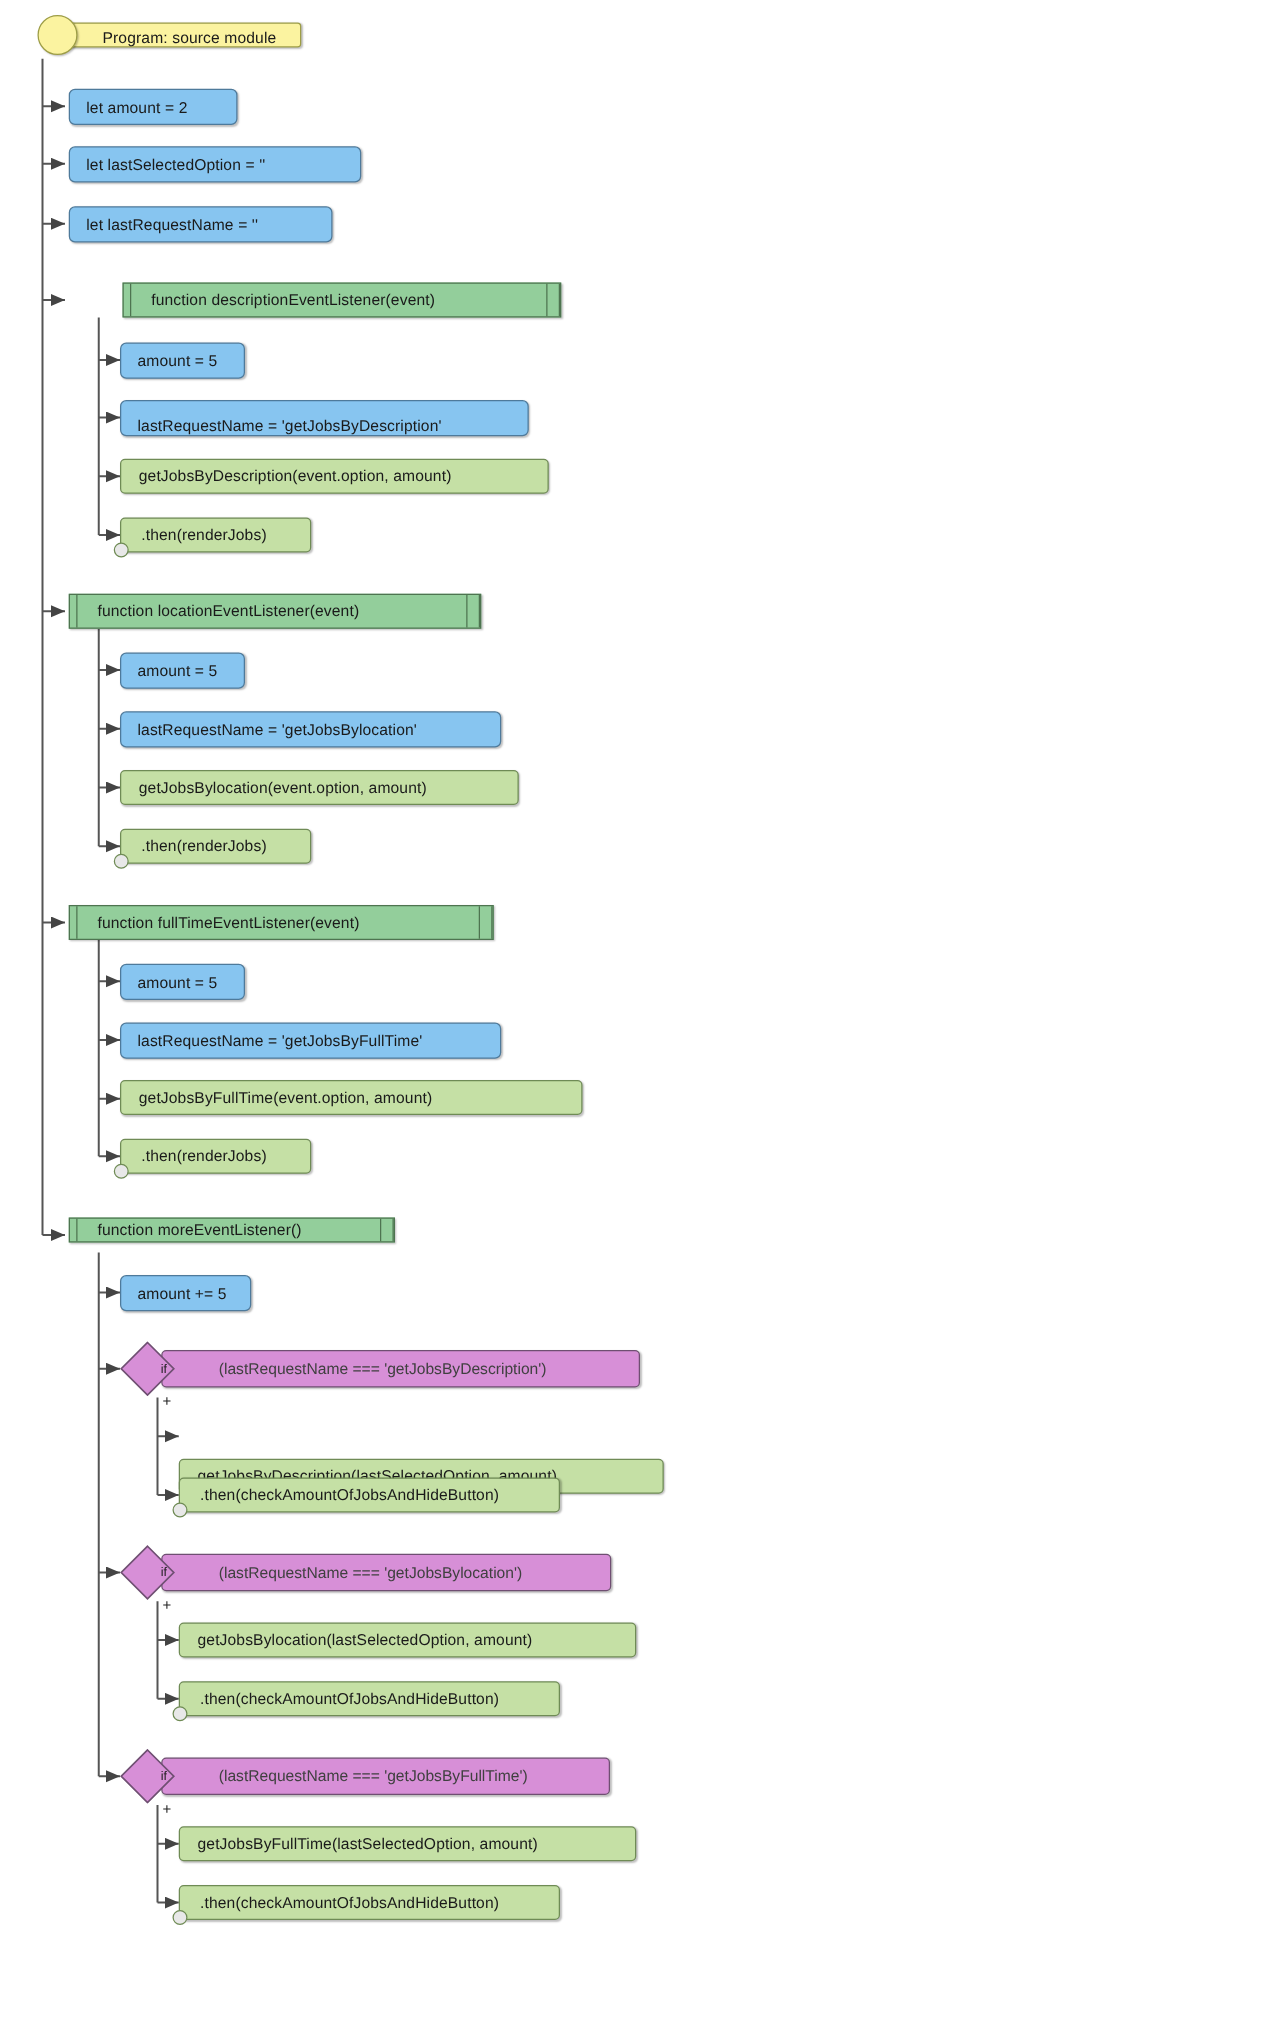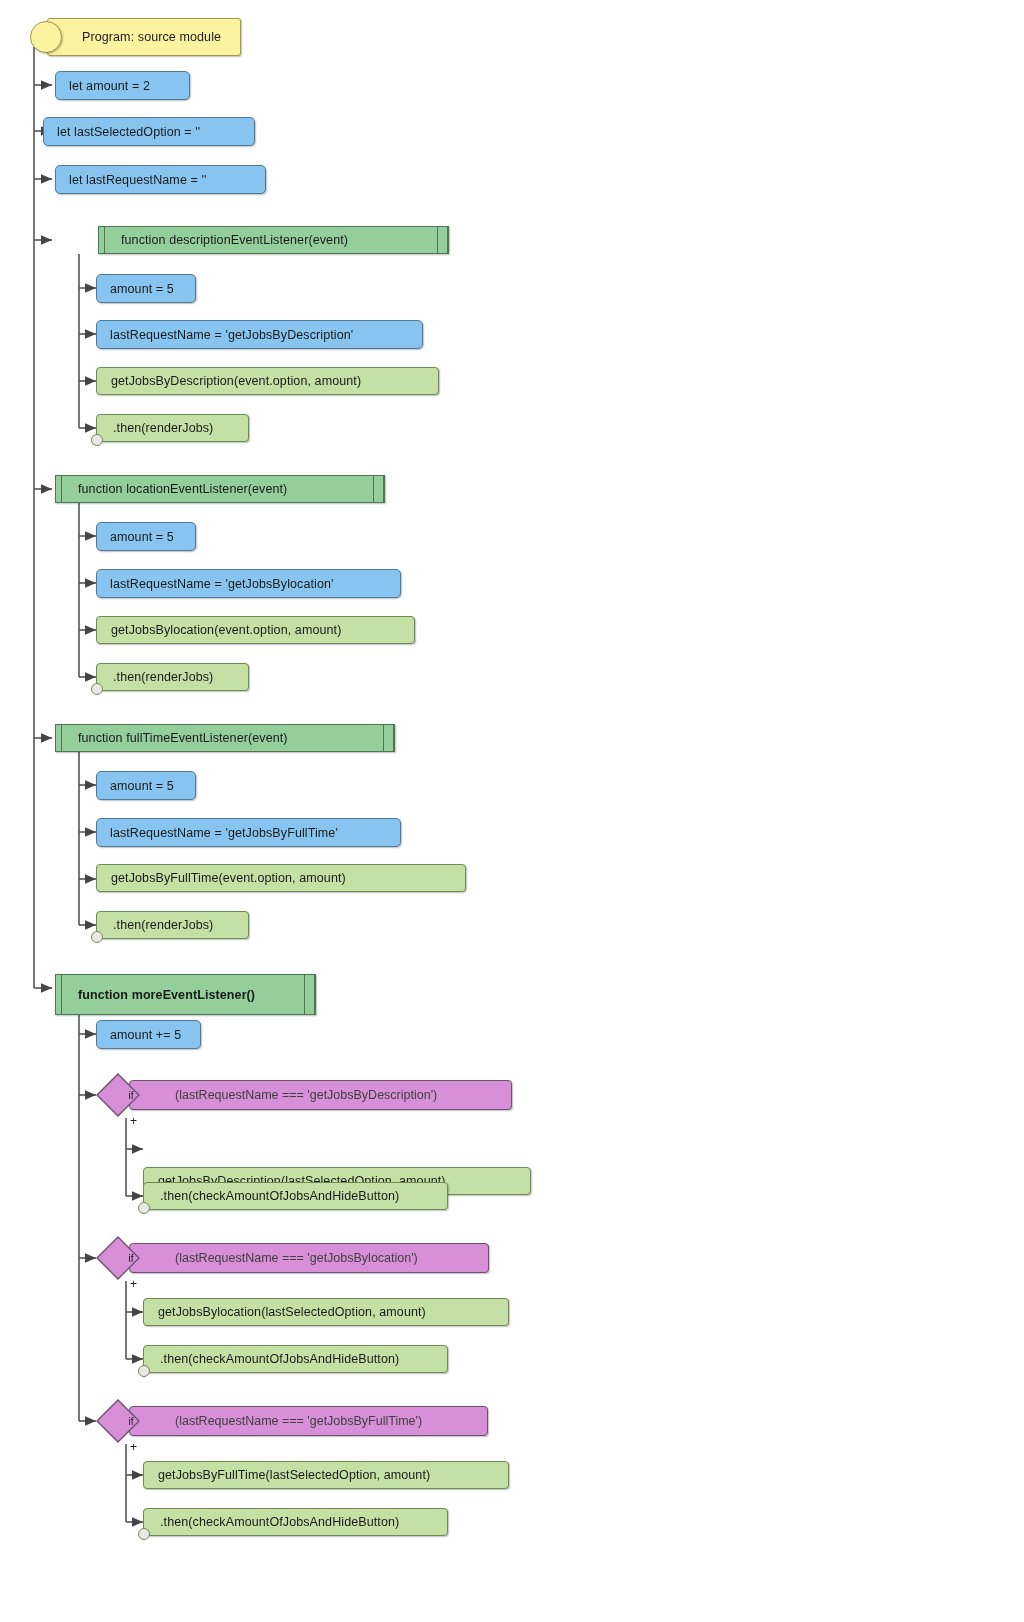--- a/index.html
+++ b/index.html
@@ -217,45 +217,45 @@
       <path d="M126,1281 L126,1359"></path>
       <path d="M126,1312 L143,1312" marker-end="url(#arrow)"></path>
       <path d="M126,1359 L143,1359" marker-end="url(#arrow)"></path>
 
       <path d="M126,1444 L126,1522"></path>
       <path d="M126,1475 L143,1475" marker-end="url(#arrow)"></path>
       <path d="M126,1522 L143,1522" marker-end="url(#arrow)"></path>
     </g>
   </svg>
 
-  <div class="node n-start" style="left:47px; top:18px; width:194px; height:38px;">
+  <div class="node n-start" style="left:47px; top:18px; width:194px; height:20px;align-items:flex-end;">
     <span class="start-bullet"></span>
     <span>Program: source module</span>
   </div>
 
   <div class="node n-stmt" style="left:55px; top:71px; width:135px; height:29px;">
     <span>let amount = 2</span>
   </div>
-  <div class="node n-stmt" style="left:43px; top:117px; width:212px; height:29px;">
+  <div class="node n-stmt" style="left:55px; top:117px; width:234px; height:29px;">
     <span>let lastSelectedOption = ''</span>
   </div>
   <div class="node n-stmt" style="left:55px; top:165px; width:211px; height:29px;">
     <span>let lastRequestName = ''</span>
   </div>
 
   <div class="node n-func" style="left:55px; top:226px; width:351px; height:28px;margin-left:43px;">
     <span class="func-bar-l"></span>
     <span class="func-bar-r"></span>
     <span class="func-bar-r2"></span>
     <span>function descriptionEventListener(event)</span>
   </div>
   <div class="node n-stmt" style="left:96px; top:274px; width:100px; height:29px;">
     <span>amount = 5</span>
   </div>
-  <div class="node n-stmt" style="left:96px; top:320px; width:327px; height:29px;">
+  <div class="node n-stmt" style="left:96px; top:320px; width:327px; height:29px;align-items:flex-end;">
     <span>lastRequestName = 'getJobsByDescription'</span>
   </div>
   <div class="node n-call" style="left:96px; top:367px; width:343px; height:28px;">
     <span>getJobsByDescription(event.option, amount)</span>
   </div>
   <div class="node n-then" style="left:96px; top:414px; width:153px; height:28px;">
     <span class="then-dot"></span>
     <span>.then(renderJobs)</span>
   </div>
 
@@ -292,21 +292,21 @@
     <span>lastRequestName = 'getJobsByFullTime'</span>
   </div>
   <div class="node n-call" style="left:96px; top:864px; width:370px; height:28px;">
     <span>getJobsByFullTime(event.option, amount)</span>
   </div>
   <div class="node n-then" style="left:96px; top:911px; width:153px; height:28px;">
     <span class="then-dot"></span>
     <span>.then(renderJobs)</span>
   </div>
 
-  <div class="node n-func" style="left:55px; top:974px; width:261px; height:41px;font-weight:bold;">
+  <div class="node n-func" style="left:55px; top:974px; width:261px; height:20px;">
     <span class="func-bar-l"></span>
     <span class="func-bar-r"></span>
     <span class="func-bar-r2"></span>
     <span>function moreEventListener()</span>
   </div>
   <div class="node n-stmt" style="left:96px; top:1020px; width:105px; height:29px;">
     <span>amount += 5</span>
   </div>
 
   <div class="n-cond" style="left:96px; top:1080px; width:416px;">

